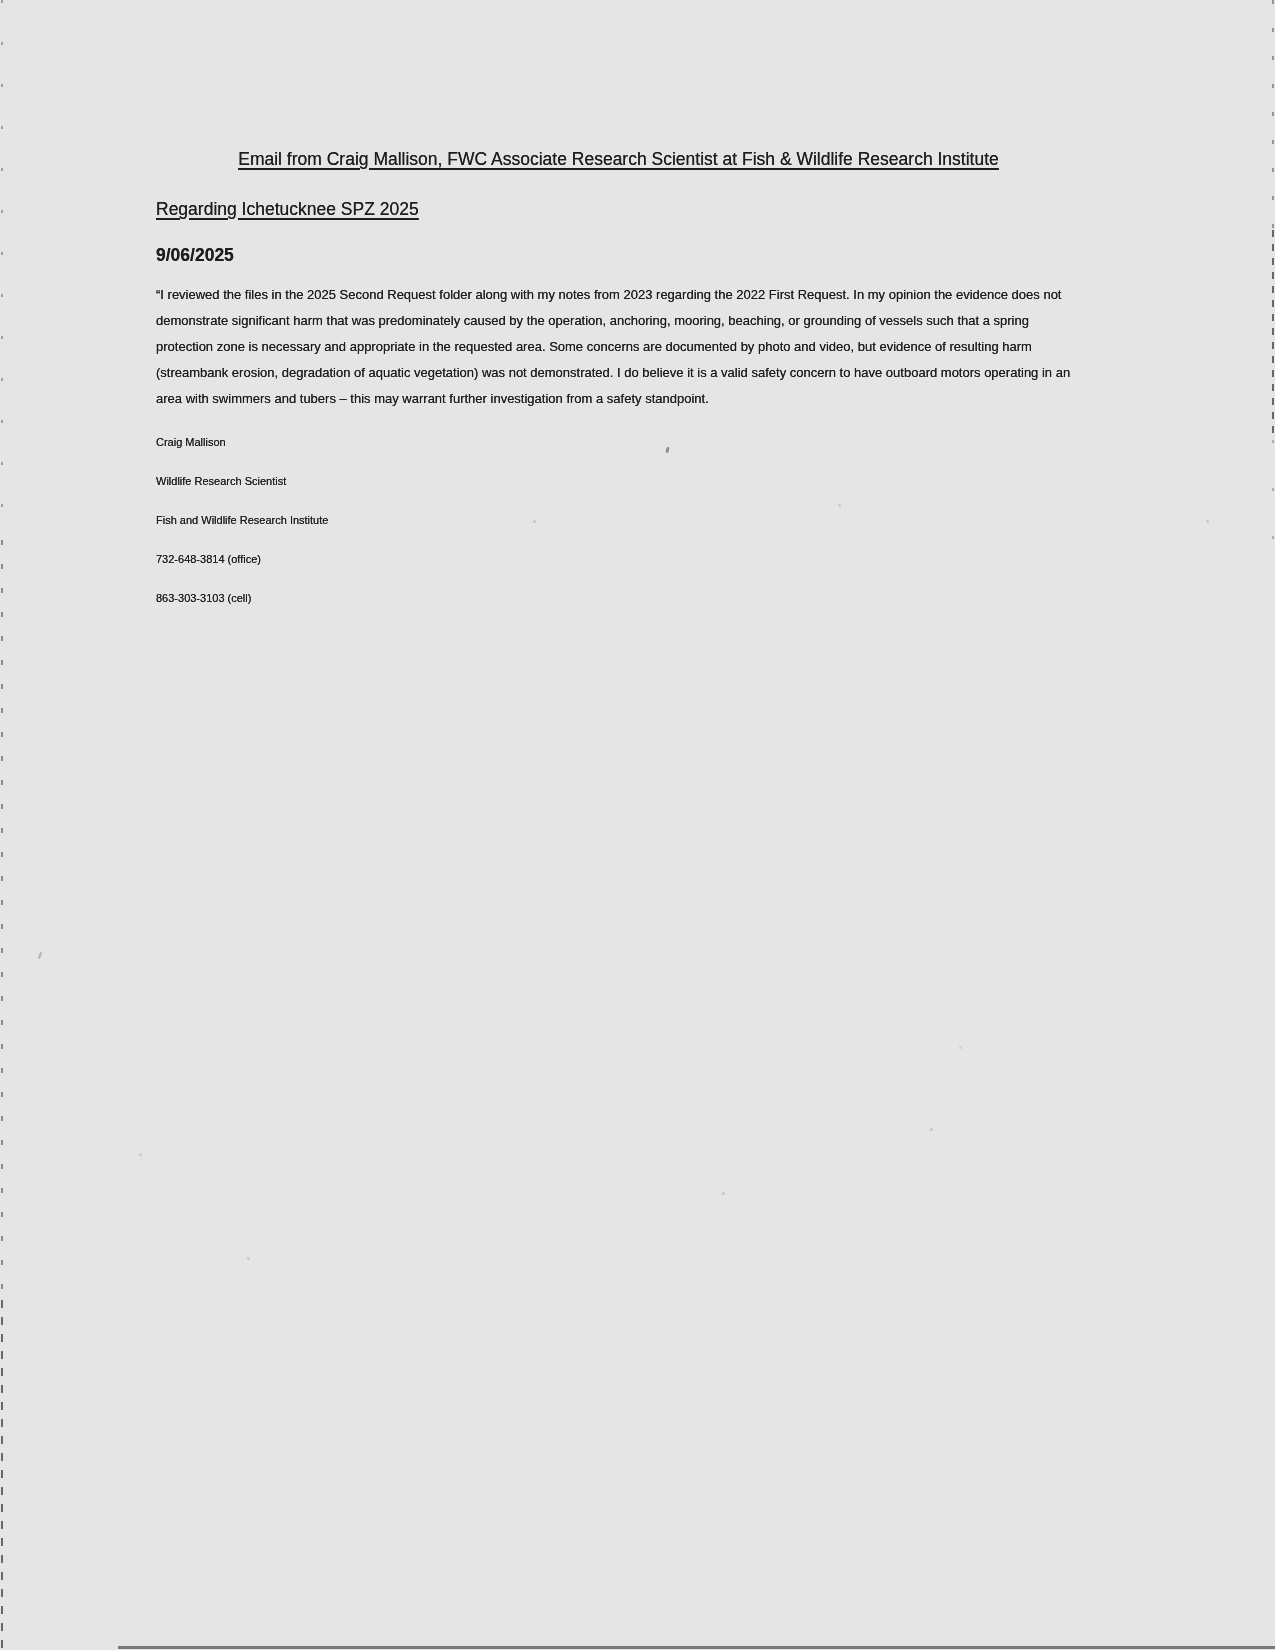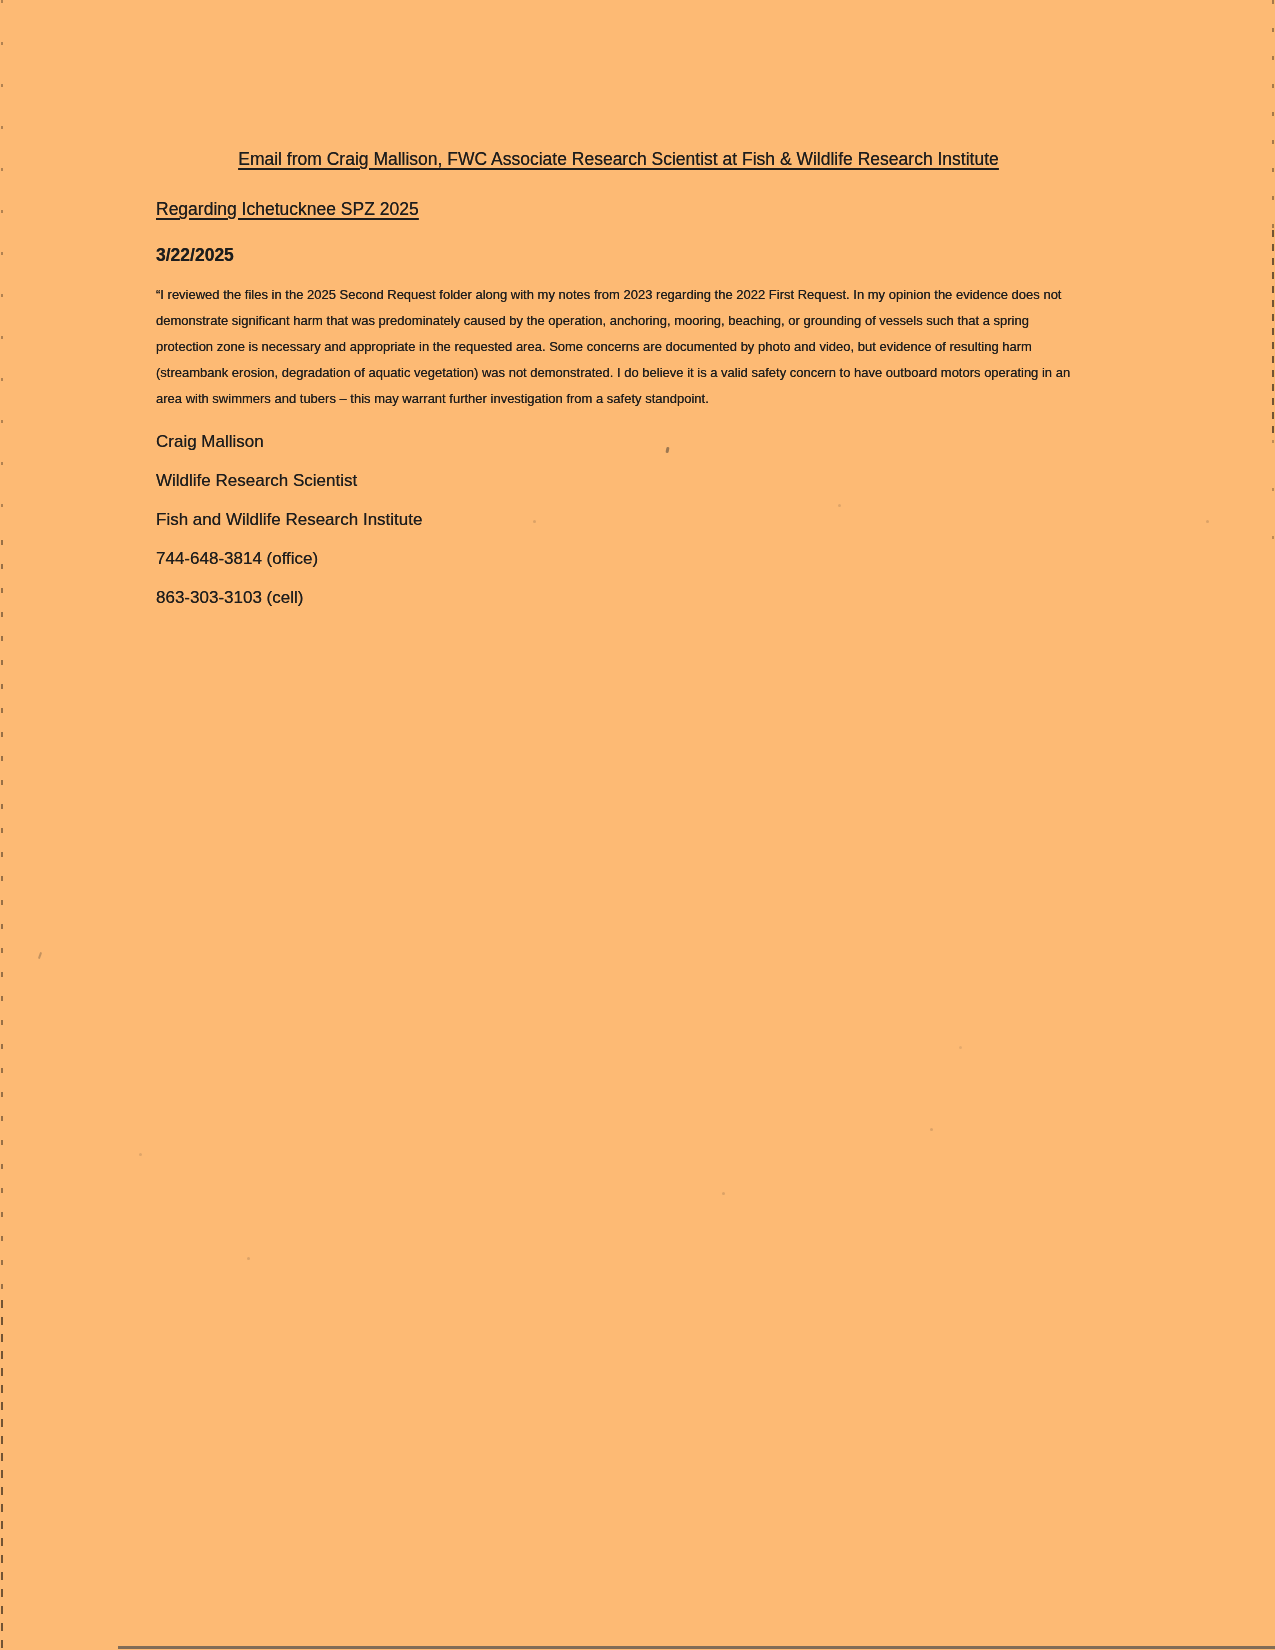--- a/index.html
+++ b/index.html
@@ -1,21 +1,21 @@
 <!DOCTYPE html>
 <html><head>
 <meta charset="utf-8">
 <style>
   html, body { margin: 0; padding: 0; background: #ffffff; }
 
   .sheet {
     position: relative;
     width: 1275px;
     height: 1650px;
-    background: #fdba74;
+    background: #e5e5e5;
     overflow: hidden;
     font-family: "Liberation Sans", sans-serif;
     color: #1d1d1d;
   }
 
   
   .sheet .txt { text-shadow: 0 0 0.6px rgba(25,25,25,0.85); }
 
   .content {
     position: absolute;
@@ -47,21 +47,21 @@
     margin: 24px 0 0 0;
   }
   .doc-body {
     font-size: 13px;
     line-height: 26px;
     margin: 16px 0 0 0;
     width: 925px;
   }
   .sig { margin: 4px 0 0 0; }
   .sig p {
-    font-size: 17px;
+    font-size: 11px;
     line-height: 26px;
     margin: 13px 0 0 0;
   }
   .sig p.first { margin-top: 17px; }
   .email-link {
     text-decoration: underline;
     text-decoration-thickness: 1.5px;
     text-underline-offset: 3px;
   }
 
@@ -102,29 +102,29 @@
 <body>
 
 <div class="sheet">
 
   <div class="content">
 
     <p class="doc-title txt"><span class="u">Email from Craig Mallison, FWC Associate Research Scientist at Fish &amp; Wildlife Research Institute</span></p>
 
     <p class="doc-subtitle txt"><span class="u">Regarding Ichetucknee SPZ 2025</span></p>
 
-    <p class="doc-date txt">3/22/2025</p>
+    <p class="doc-date txt">9/06/2025</p>
 
     <p class="doc-body txt">“I reviewed the files in the 2025 Second Request folder along with my notes from 2023 regarding the 2022 First Request. In my opinion the evidence does not demonstrate significant harm that was predominately caused by the operation, anchoring, mooring, beaching, or grounding of vessels such that a spring protection zone is necessary and appropriate in the requested area. Some concerns are documented by photo and video, but evidence of resulting harm (streambank erosion, degradation of aquatic vegetation) was not demonstrated. I do believe it is a valid safety concern to have outboard motors operating in an area with swimmers and tubers – this may warrant further investigation from a safety standpoint.</p>
 
     <div class="sig">
       <p class="txt first">Craig Mallison</p>
       <p class="txt">Wildlife Research Scientist</p>
       <p class="txt">Fish and Wildlife Research Institute</p>
-      <p class="txt">744-648-3814 (office)</p>
+      <p class="txt">732-648-3814 (office)</p>
       <p class="txt">863-303-3103 (cell)</p>
     </div>
 
   </div>
 
   <div class="edge edge-left-top"></div>
   <div class="edge edge-left-mid"></div>
   <div class="edge edge-left-bottom"></div>
   <div class="edge edge-right-top"></div>
   <div class="edge edge-right-mid"></div>

